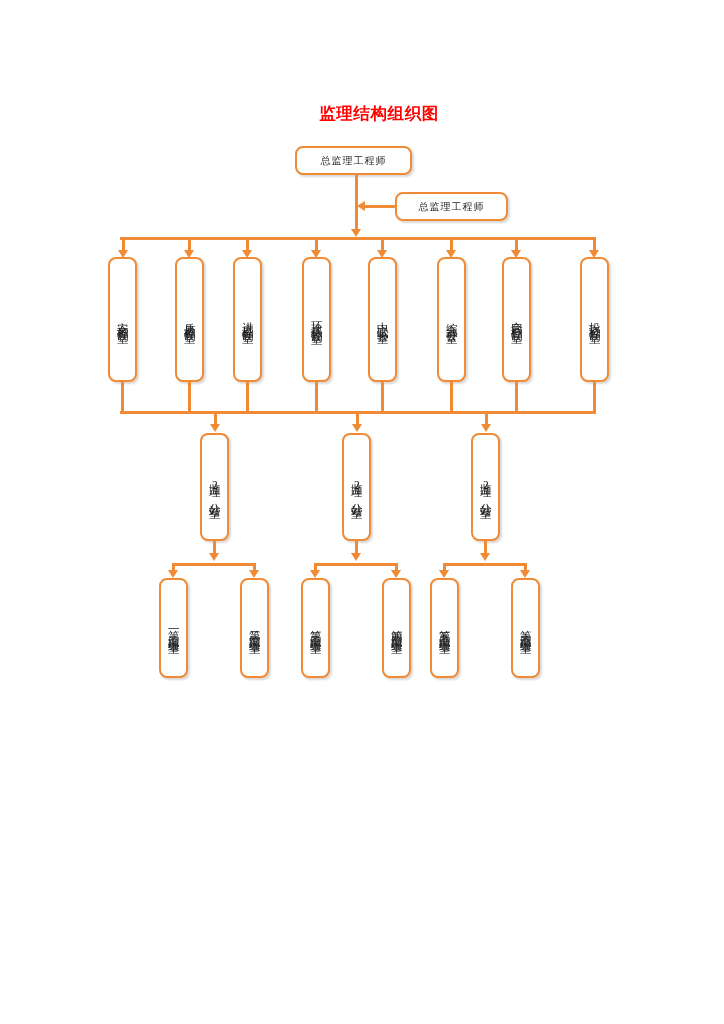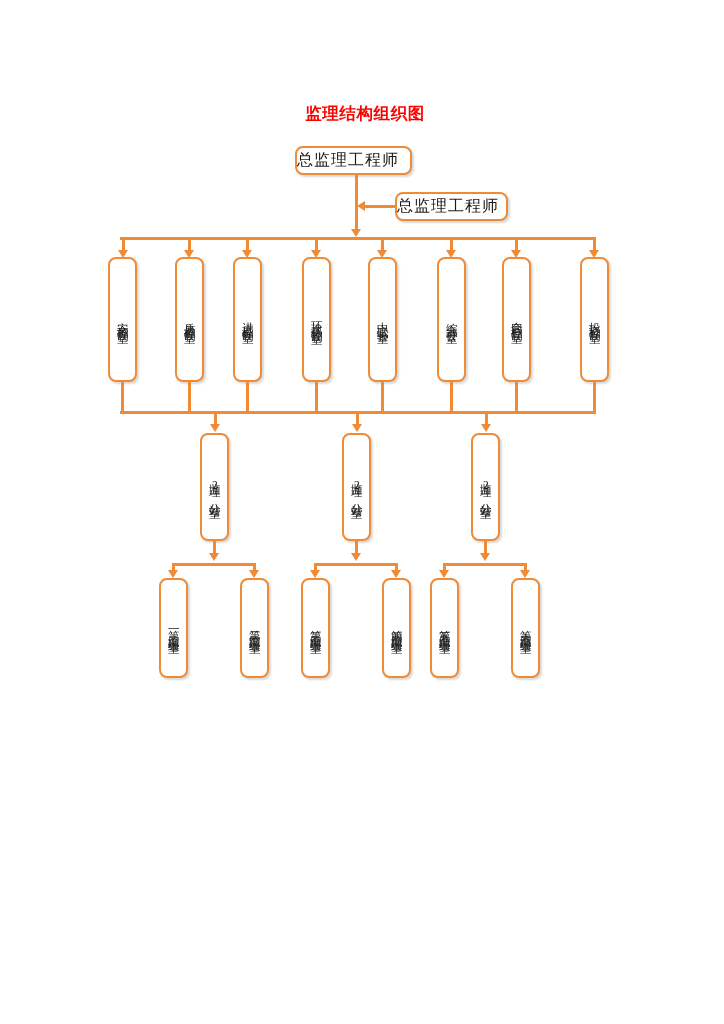--- a/index.html
+++ b/index.html
@@ -30,39 +30,39 @@
     width: 724px;
     text-align: center;
     color: #FF0000;
     font-weight: bold;
     font-size: 16.5px;
     letter-spacing: 0.6px;
     font-family: "Liberation Sans", "DejaVu Sans", sans-serif;
     white-space: nowrap;
   }
   
-  .chart-title span { position: relative; left: 3px; }
+  .chart-title span { position: relative; left: 17px; }
 
   
   .node {
     position: absolute;
     box-sizing: border-box;
     border: 2px solid #F08A34;
     border-radius: 8px;
     background: #FFFFFF;
     box-shadow: 2px 2px 2px rgba(120,120,120,0.28);
     color: #1a1a1a;
   }
 
   
   .node.horiz {
     display: flex;
     align-items: center;
-    justify-content: flex-start;
-    font-size: 16px;
+    justify-content: center;
+    font-size: 10px;
     letter-spacing: 1px;
   }
 
   
   .node.vert {
     display: flex;
     align-items: center;
     justify-content: center;
   }
   .node.vert .vtext {

